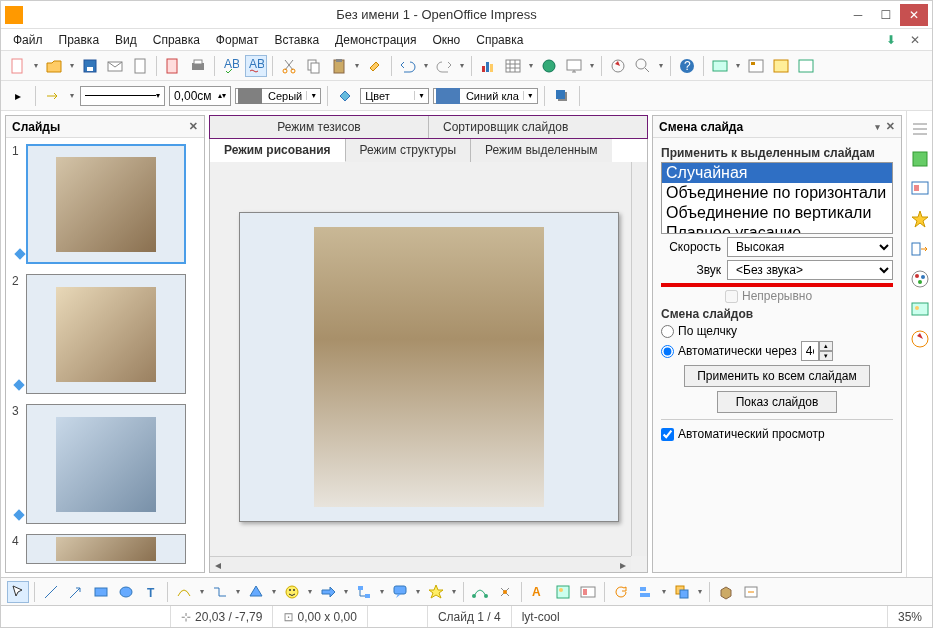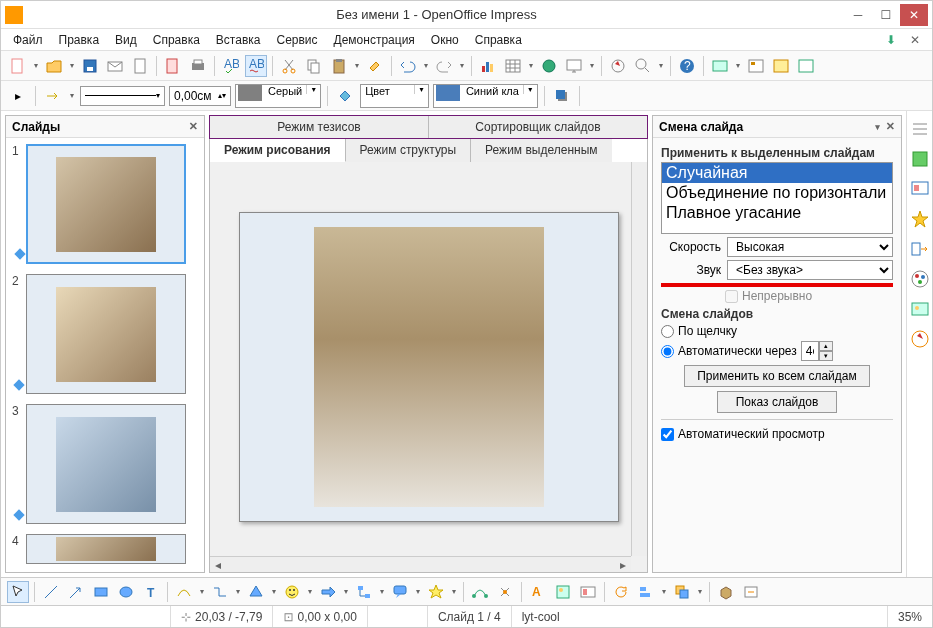--- a/index.html
+++ b/index.html
@@ -21,21 +21,21 @@
 
 
 .toolbar { height: 30px; display: flex; align-items: center; padding: 2px 6px; gap: 3px; border-bottom: 1px solid #e0e0e0; background: #fafafa; }
 .tb-btn { width: 22px; height: 22px; display: flex; align-items: center; justify-content: center; border: 1px solid transparent; }
 .tb-sep { width: 1px; height: 20px; background: #ccc; margin: 0 2px; }
 .tb-drop { width:8px; display:flex; align-items:center; justify-content:center; color:#666; font-size:8px; }
 
 .toolbar2 { height: 30px; display: flex; align-items: center; padding: 2px 6px; gap: 4px; border-bottom: 1px solid #e0e0e0; background: #fafafa; }
 .line-select { width: 85px; height: 20px; border: 1px solid #999; background: #fff; display:flex; align-items:center; padding:0 4px; }
 .num-input { width: 62px; height: 20px; border: 1px solid #999; background: #fff; display:flex; align-items:center; padding:0 4px; font-size:11px; }
-.color-sel { height: 24px; border: 1px solid #999; display:flex; align-items:flex-start; background:#fff; }
+.color-sel { height: 16px; border: 1px solid #999; display:flex; align-items:center; background:#fff; }
 .color-swatch { width:24px; height:16px; margin:0 2px; }
 .color-label { padding: 0 4px; font-size:11px; }
 .color-drop { width:14px; border-left:1px solid #ccc; text-align:center; font-size:8px; }
 
 
 .main { flex: 1; display: flex; overflow: hidden; }
 
 
 .slides-panel { width: 200px; border: 1px solid #bbb; margin: 4px; display:flex; flex-direction:column; background:#fff; }
 .panel-title { height: 22px; display:flex; align-items:center; padding: 0 6px; font-weight: bold; background:#f8f8f8; border-bottom:1px solid #ddd; }
@@ -103,22 +103,22 @@
   <div class="winbtn">─</div>
   <div class="winbtn">☐</div>
   <div class="winbtn close">✕</div>
 </div>
 
 <div class="menubar">
   <span class="menu">Файл</span>
   <span class="menu">Правка</span>
   <span class="menu">Вид</span>
   <span class="menu">Справка</span>
+  <span class="menu">Формат</span>
   <span class="menu">Вставка</span>
-  <span class="menu">Сервис</span>
   <span class="menu">Демонстрация</span>
   <span class="menu">Окно</span>
   <span class="menu">Справка</span>
   <span class="spacer"></span>
   <span class="mb-icon">⬇</span>
   <span class="mb-close">✕</span>
 </div>
 
 <div class="toolbar">
   <div class="tb-btn">
@@ -368,21 +368,21 @@
         <div class="slide-thumb" style="height:30px">
             <div class="thumb-img" style="height:24px"></div>
           </div>
       </div>
     </div>
   </div>
 
   <div class="workspace">
     <div class="tabbar">
       <div class="tab" style="flex:1;text-align:center">Режим тезисов</div>
-      <div class="tab" style="flex:1;text-align:center;border-right:none">Сортировщик слайдов</div>
+      <div class="tab" style="flex:1;text-align:left;border-right:none">Сортировщик слайдов</div>
     </div>
     <div class="tabbar-row2">
       <div class="tab active">Режим рисования</div>
       <div class="tab">Режим структуры</div>
       <div class="tab" style="border-right:none">Режим выделенным</div>
     </div>
     <div class="canvas-wrap">
       <div class="canvas">
         <div class="canvas-img"></div>
       </div>
@@ -399,20 +399,21 @@
     <div class="panel-title">
       <span>Смена слайда</span>
       <span style="margin-left:auto;font-size:9px;color:#666">▾</span>
       <span class="x" style="margin-left:6px">✕</span>
     </div>
     <div class="task-section">
       <div class="task-label">Применить к выделенным слайдам</div>
       <div class="trans-list">
         <div class="trans-item sel">Случайная</div>
         <div class="trans-item">Объединение по горизонтали</div>
+        <div class="trans-item">Объединение по вертикали</div>
         <div class="trans-item">Плавное угасание</div>
       </div>
 
       <div class="form-row">
         <label>Скорость</label>
         <select><option>Высокая</option></select>
       </div>
       <div class="form-row">
         <label>Звук</label>
         <select><option>&lt;Без звука&gt;</option></select>

